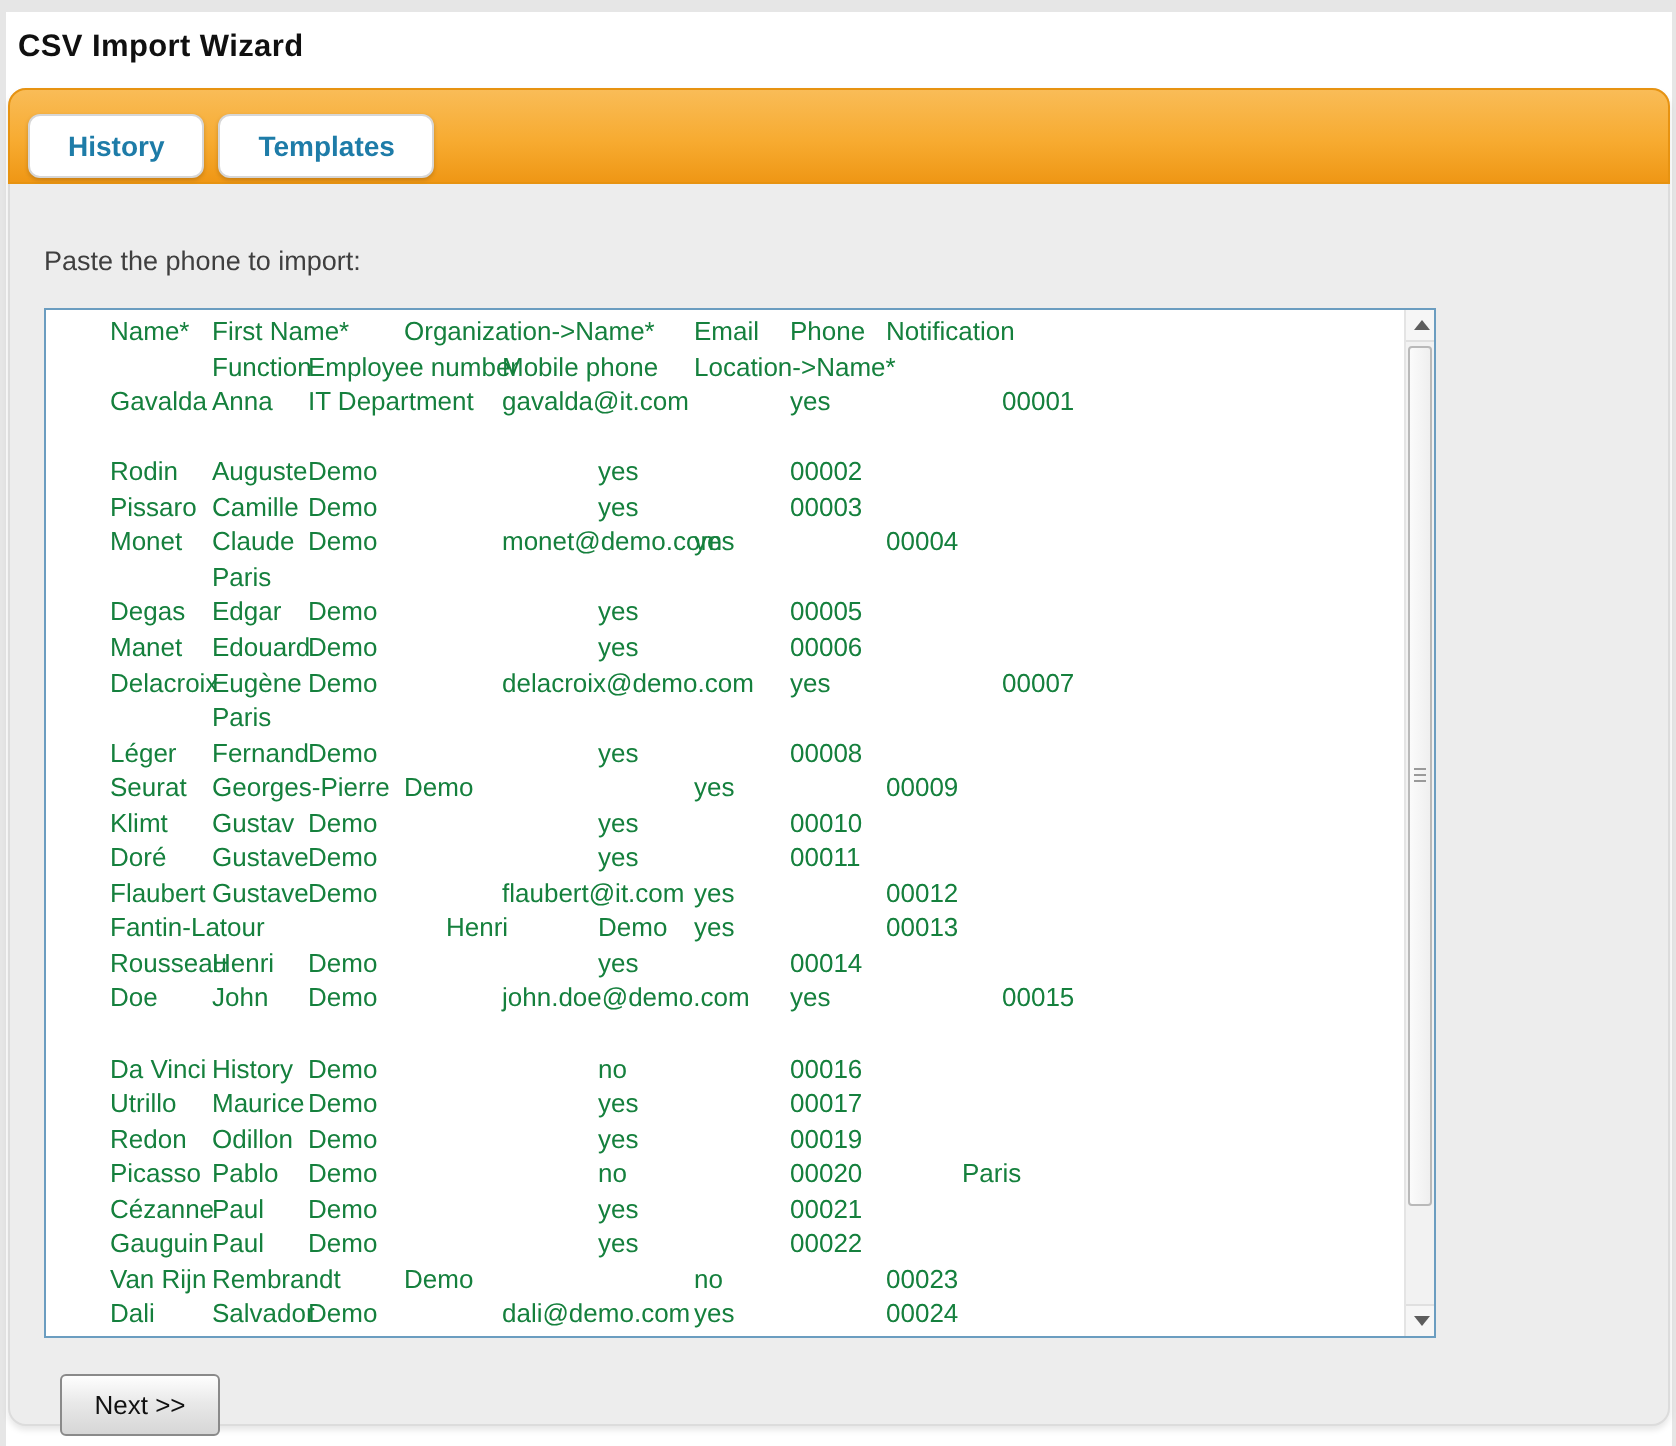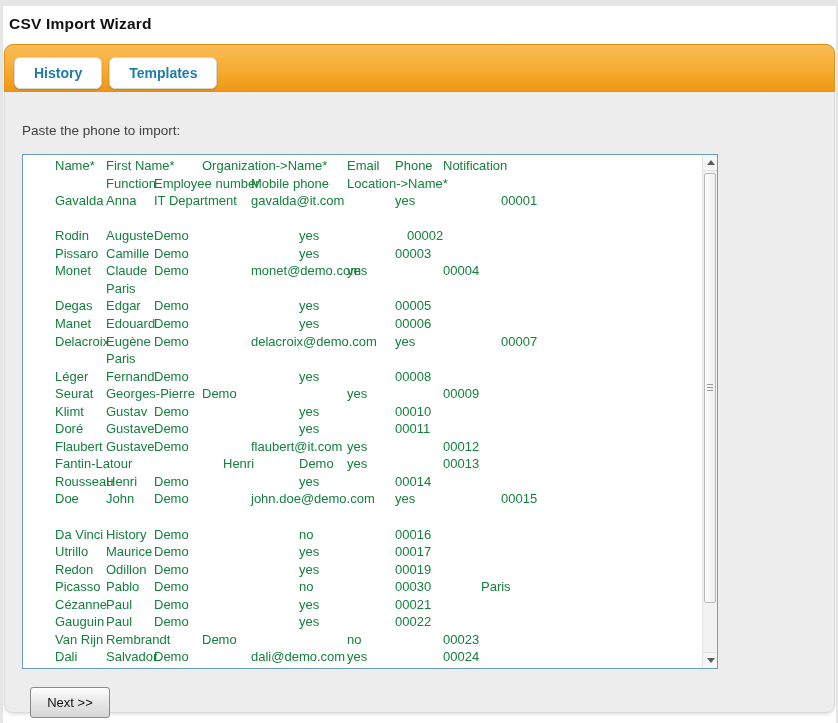--- a/index.html
+++ b/index.html
@@ -169,21 +169,21 @@
           <span class="ta-cell" style="left: 200px;">gavalda@it.com</span>
           <span class="ta-cell" style="left: 344px;">yes</span>
           <span class="ta-cell" style="left: 450px;">00001</span>
         </div>
         <div class="ta-line" style="top: 55.65px;"></div>
         <div class="ta-line" style="top: 73.2px;">
           <span class="ta-cell" style="left: 4px;">Rodin</span>
           <span class="ta-cell" style="left: 55px;">Auguste</span>
           <span class="ta-cell" style="left: 103px;">Demo</span>
           <span class="ta-cell" style="left: 248px;">yes</span>
-          <span class="ta-cell" style="left: 356px; text-align: right;">00002</span>
+          <span class="ta-cell" style="left: 344px; text-align: right;">00002</span>
         </div>
         <div class="ta-line" style="top: 90.75px;">
           <span class="ta-cell" style="left: 4px;">Pissaro</span>
           <span class="ta-cell" style="left: 55px;">Camille</span>
           <span class="ta-cell" style="left: 103px;">Demo</span>
           <span class="ta-cell" style="left: 248px;">yes</span>
           <span class="ta-cell" style="left: 344px;">00003</span>
         </div>
         <div class="ta-line" style="top: 108.3px;">
           <span class="ta-cell" style="left: 4px;">Monet</span>
@@ -299,21 +299,21 @@
           <span class="ta-cell" style="left: 55px;">Odillon</span>
           <span class="ta-cell" style="left: 103px;">Demo</span>
           <span class="ta-cell" style="left: 248px;">yes</span>
           <span class="ta-cell" style="left: 344px;">00019</span>
         </div>
         <div class="ta-line" style="top: 424.2px;">
           <span class="ta-cell" style="left: 4px;">Picasso</span>
           <span class="ta-cell" style="left: 55px;">Pablo</span>
           <span class="ta-cell" style="left: 103px;">Demo</span>
           <span class="ta-cell" style="left: 248px;">no</span>
-          <span class="ta-cell" style="left: 344px;">00030</span>
+          <span class="ta-cell" style="left: 344px;">00020</span>
           <span class="ta-cell" style="left: 430px;">Paris</span>
         </div>
         <div class="ta-line" style="top: 441.75px;">
           <span class="ta-cell" style="left: 4px;">Cézanne</span>
           <span class="ta-cell" style="left: 55px;">Paul</span>
           <span class="ta-cell" style="left: 103px;">Demo</span>
           <span class="ta-cell" style="left: 248px;">yes</span>
           <span class="ta-cell" style="left: 344px;">00021</span>
         </div>
         <div class="ta-line" style="top: 459.3px;">

